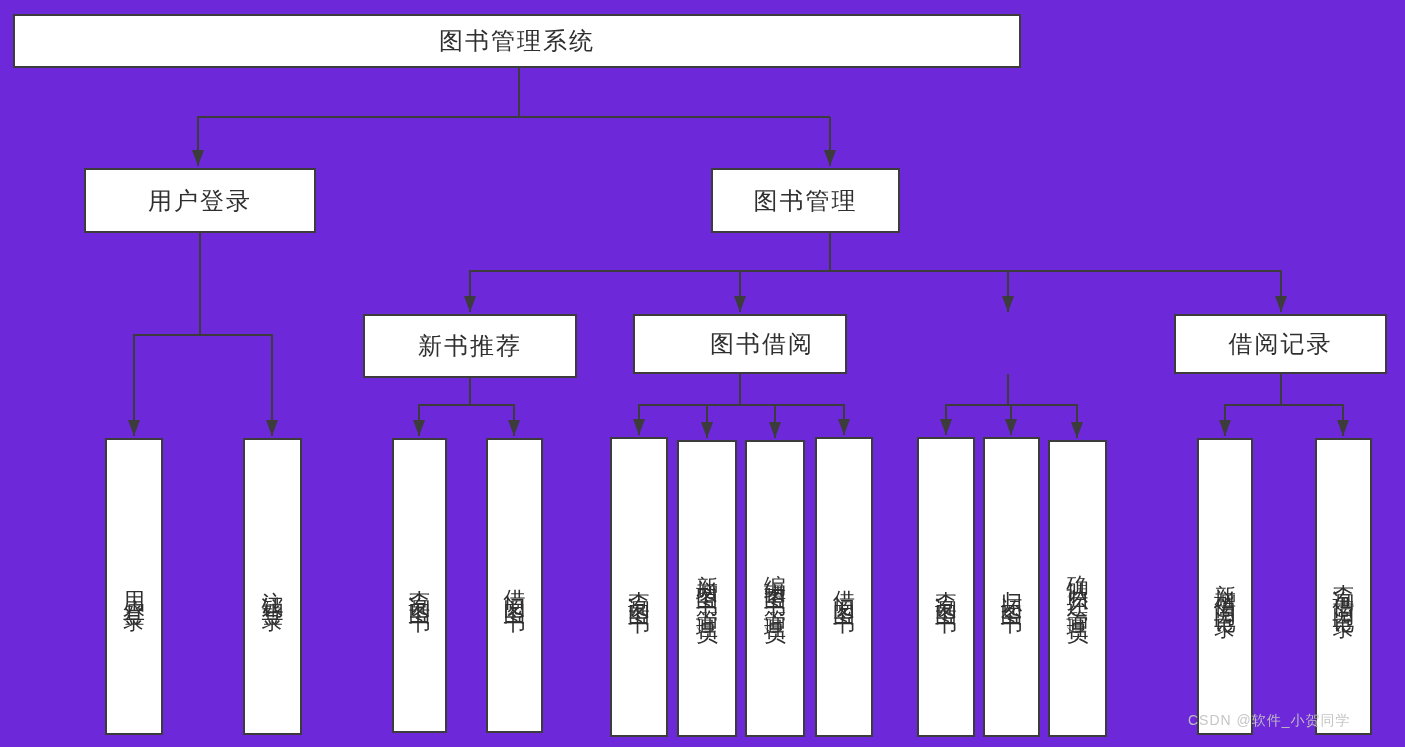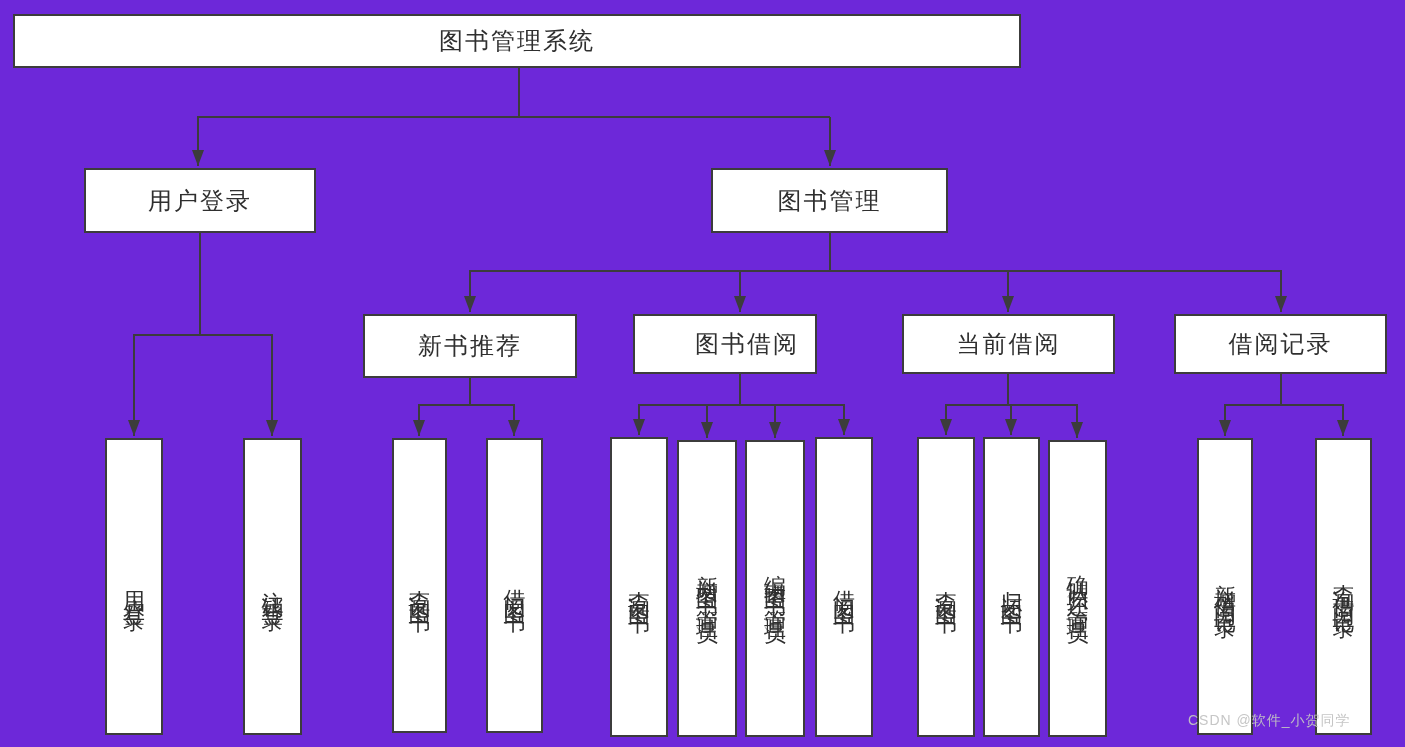--- a/index.html
+++ b/index.html
@@ -93,32 +93,29 @@
     </g>
   </svg>
 
   <div class="node hbox" style="left:13px;top:14px;width:1008px;height:54px;">
     <span>图书管理系统</span>
   </div>
 
   <div class="node hbox" style="left:84px;top:168px;width:232px;height:65px;">
     <span>用户登录</span>
   </div>
-  <div class="node hbox" style="left:711px;top:168px;width:237px;height:65px;">
+  <div class="node hbox" style="left:711px;top:168px;width:189px;height:65px;">
     <span>图书管理</span>
   </div>
 
   <div class="node hbox" style="left:363px;top:314px;width:214px;height:64px;">
     <span>新书推荐</span>
   </div>
-  <div class="node hbox" style="left:633px;top:314px;width:184px;height:60px;padding-left:44px;">
+  <div class="node hbox" style="left:633px;top:314px;width:214px;height:60px;padding-left:44px;">
     <span>图书借阅</span>
-  </div>
-  <div class="node hbox" style="left:902px;top:314px;width:213px;height:60px;">
-    <span>当前借阅</span>
   </div>
   <div class="node hbox" style="left:1174px;top:314px;width:213px;height:60px;">
     <span>借阅记录</span>
   </div>
 
   <div class="node vbox" style="left:105px;top:438px;width:58px;height:297px;">
     <span>用户登录</span>
   </div>
   <div class="node vbox" style="left:243px;top:438px;width:59px;height:297px;">
     <span>注销登录</span>

